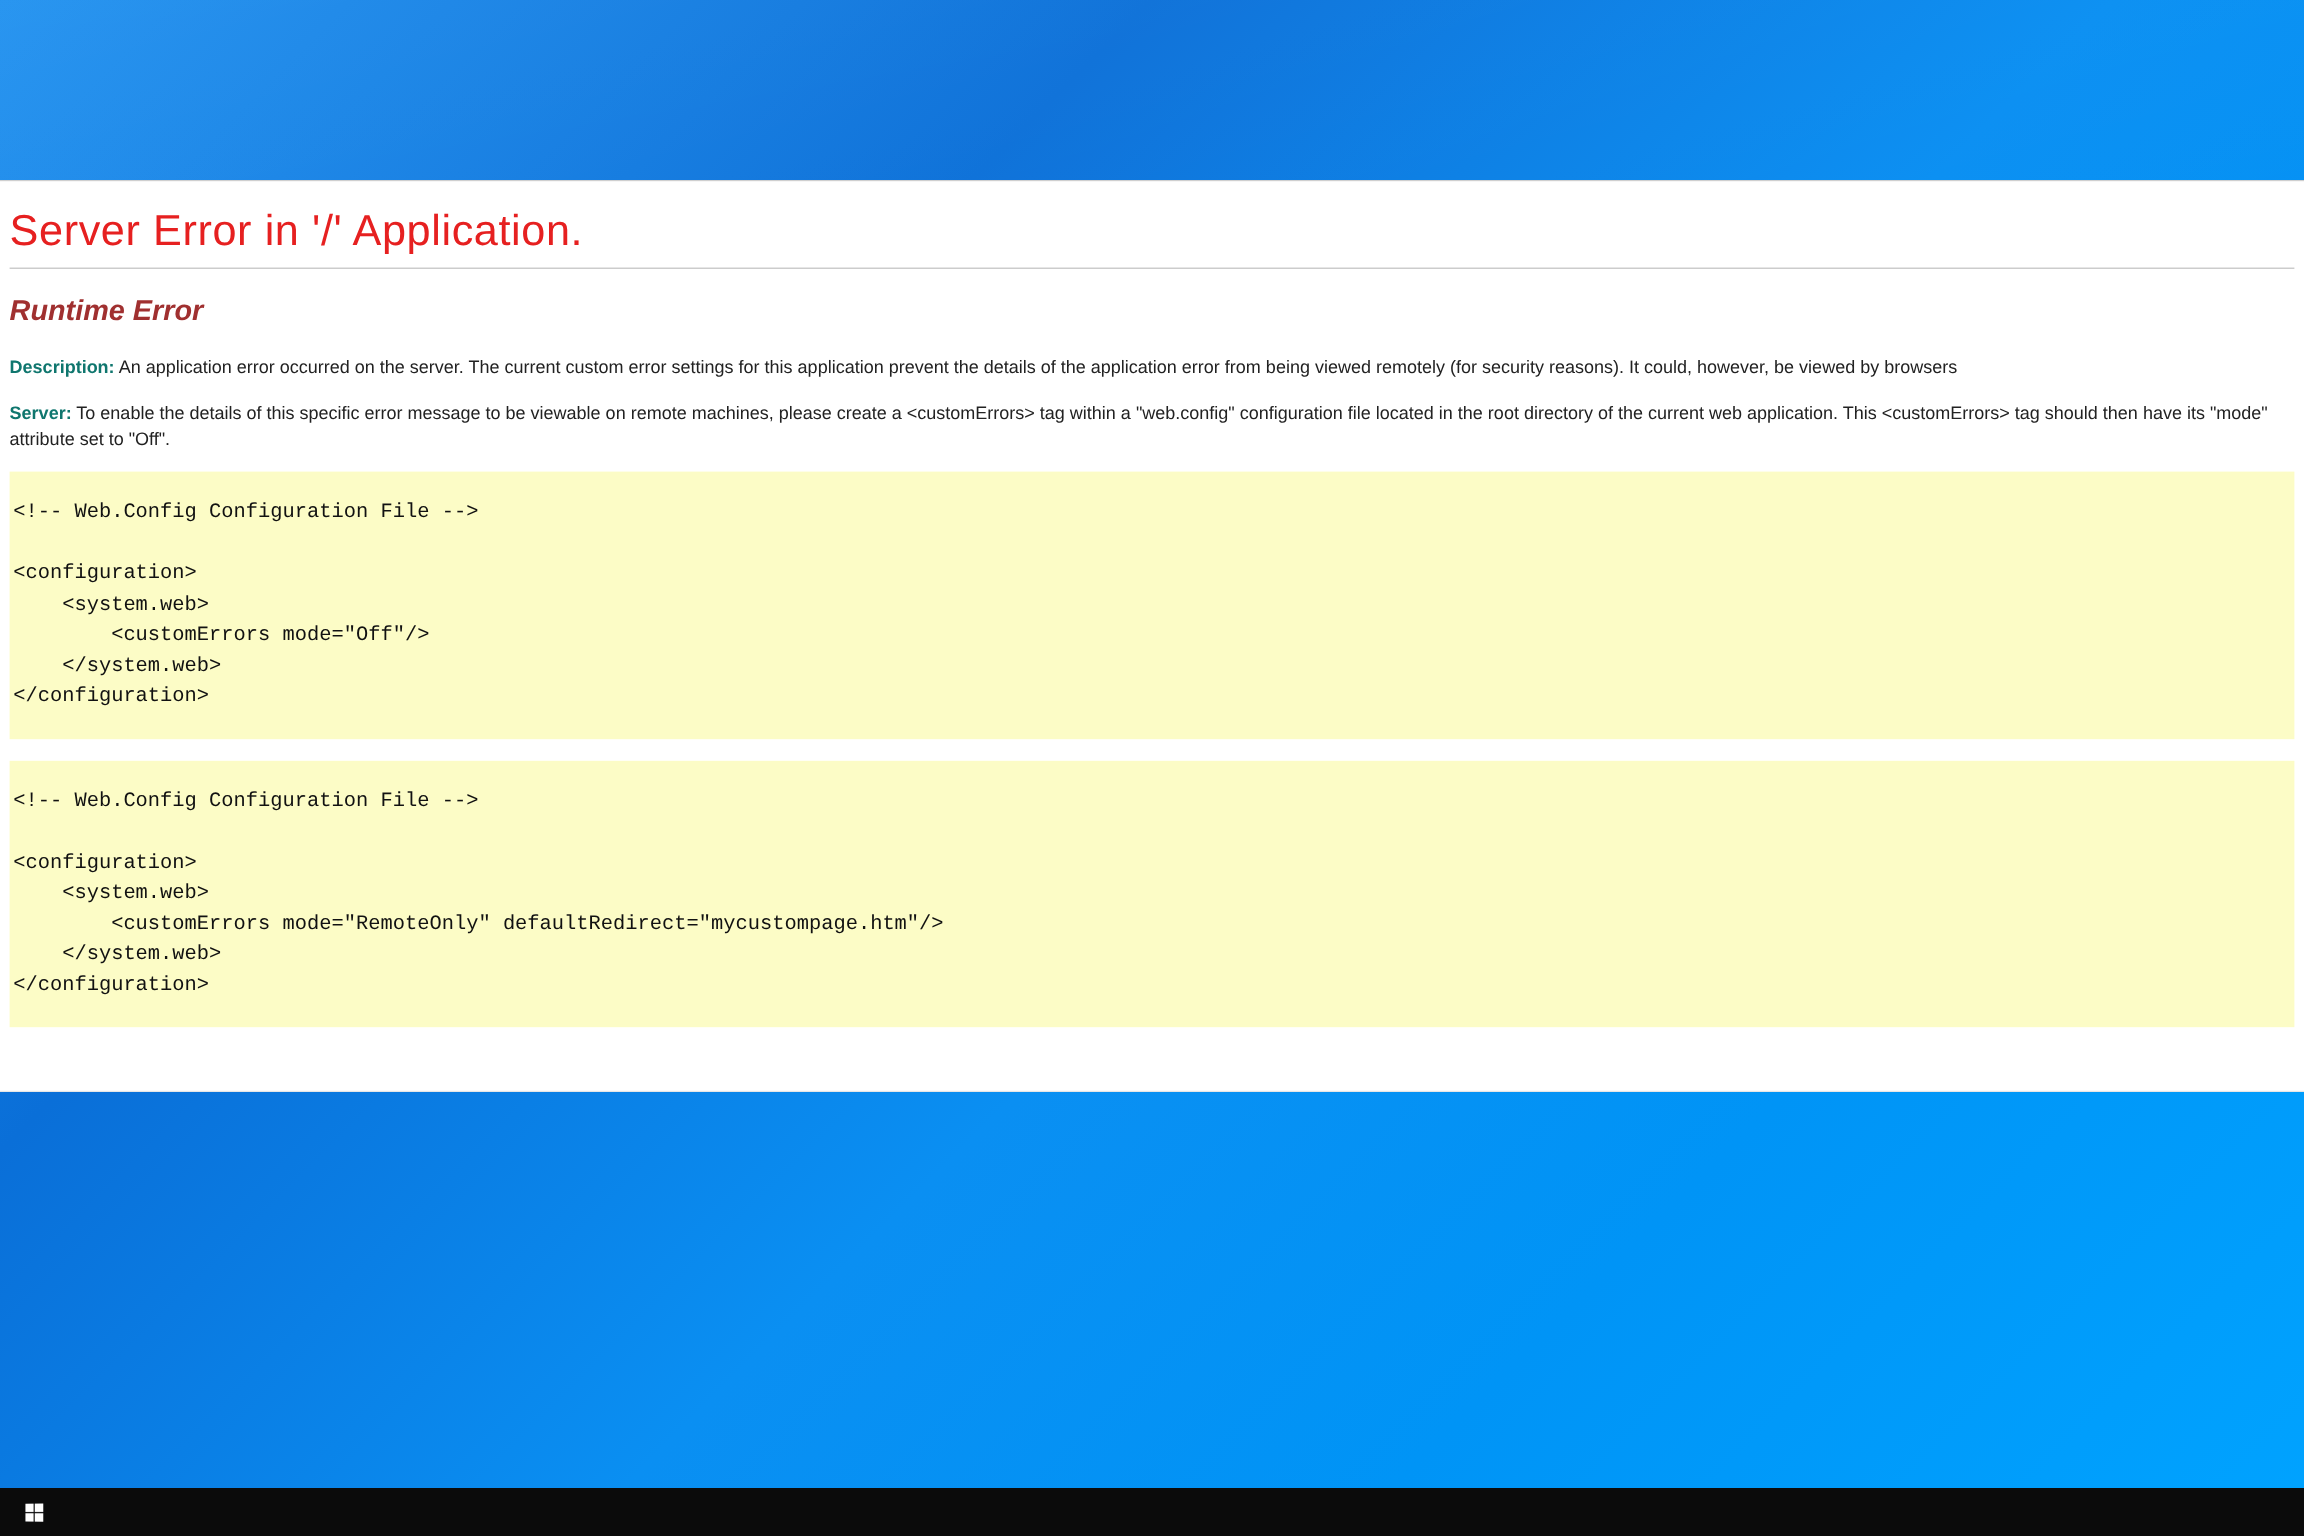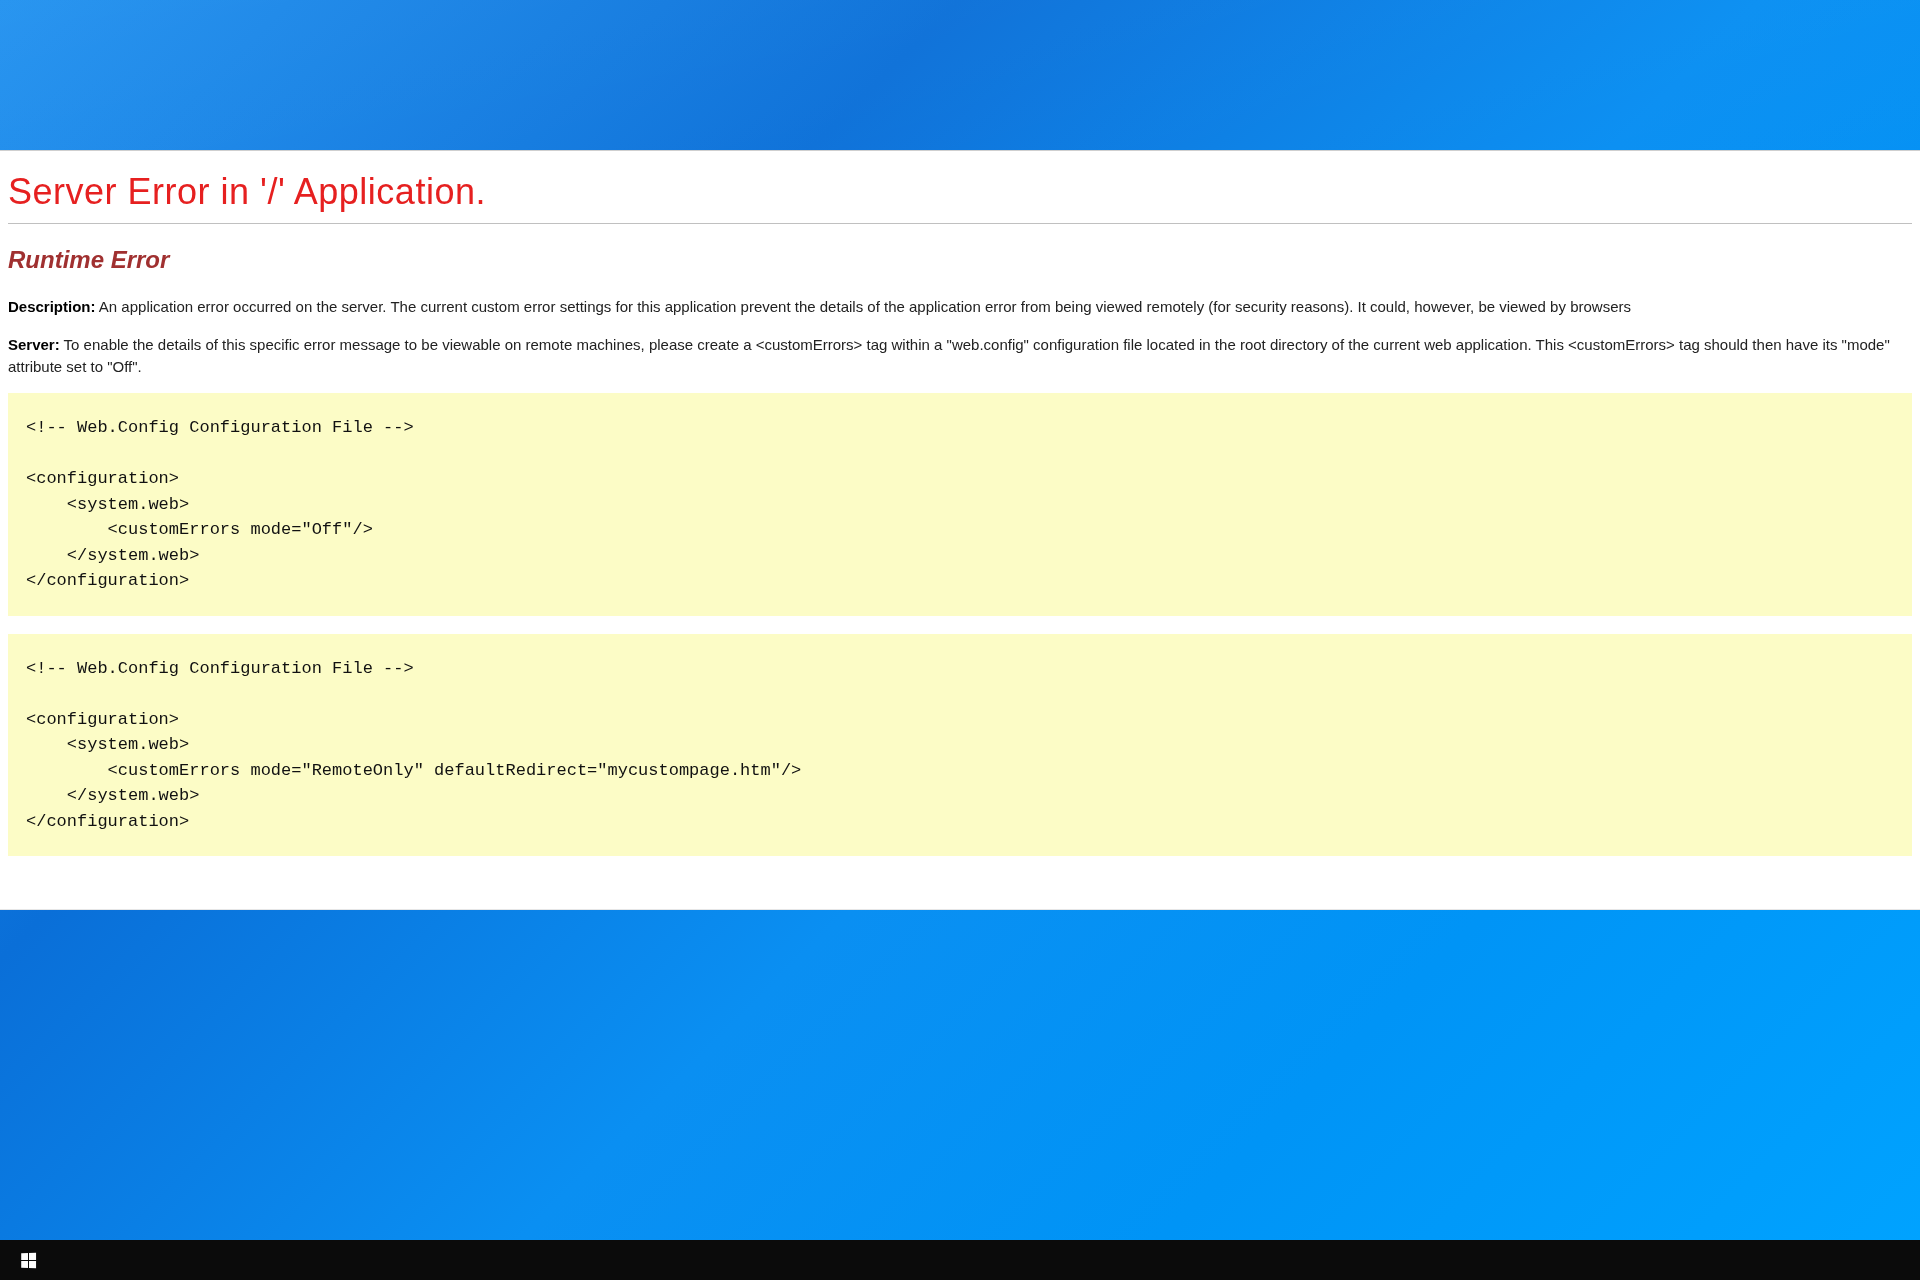--- a/index.html
+++ b/index.html
@@ -58,25 +58,25 @@
   }
   .para {
     font-size: 15px;
     line-height: 1.45;
     color: #222;
     margin: 0 0 16px 0;
     white-space: normal;
   }
   .para b {
     font-weight: 700;
-    color: #000000;
+    color: #0f766e;
   }
   .code-box {
     background: #fcfcc6;
-    padding: 22px 18px;
+    padding: 22px 3px;
     margin: 10px 0 18px 0;
     font-family: Consolas, "Courier New", monospace;
     font-size: 17px;
     line-height: 1.5;
     color: #111;
     white-space: pre;
     overflow: hidden;
   }
   .taskbar {
     position: absolute;

